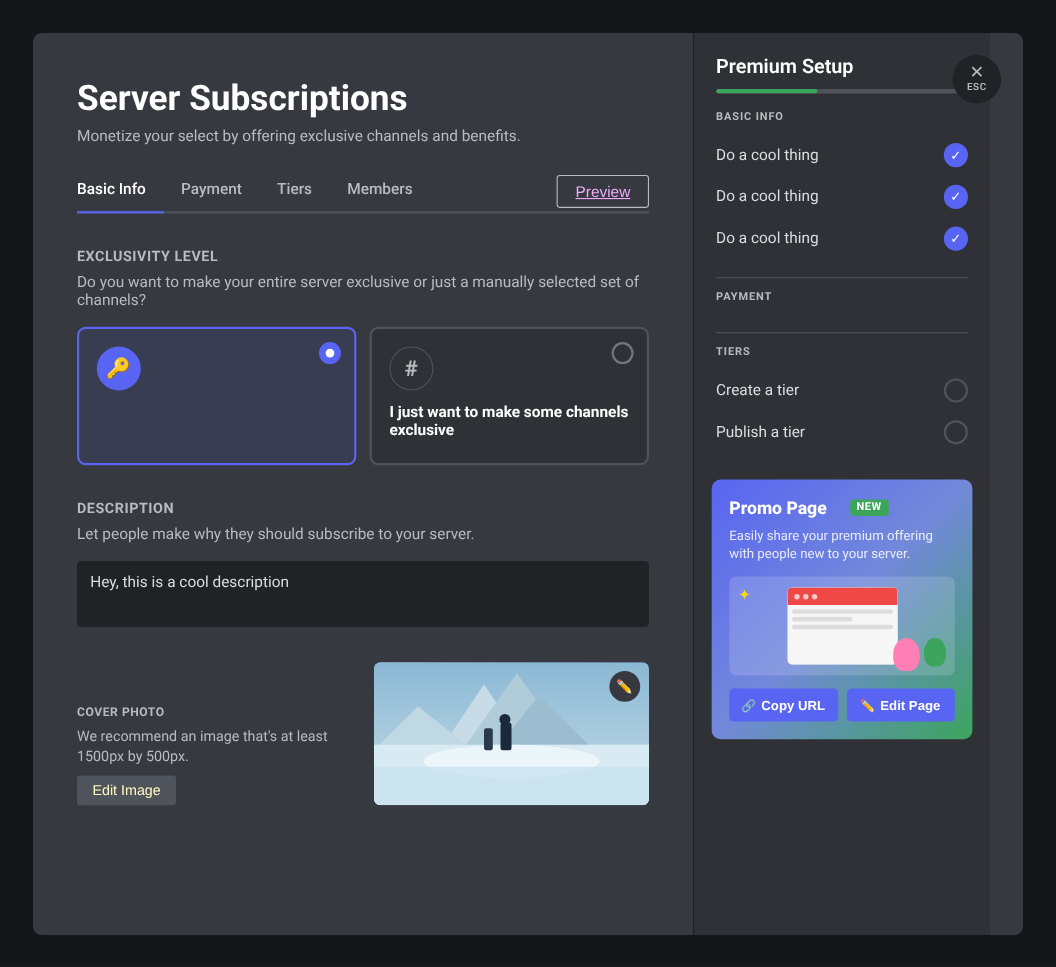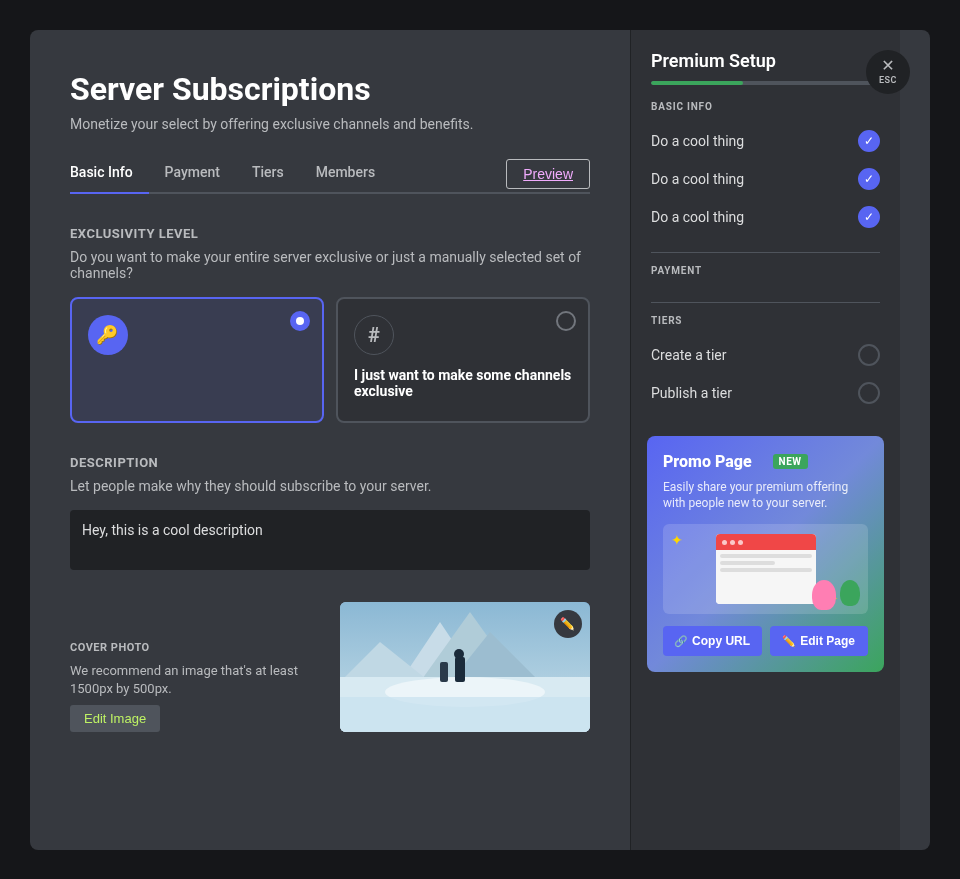--- a/index.html
+++ b/index.html
@@ -263,21 +263,21 @@
       color: #b9bbbe;
       margin-bottom: 6px;
       line-height: 1.4;
     }
 
     .edit-image-btn {
       padding: 6px 14px;
       background: #4f545c;
       border: none;
       border-radius: 3px;
-      color: #bef264;
+      color: #fef9c3;
       font-size: 13px;
       font-weight: 500;
       cursor: pointer;
     }
 
     .cover-image-container {
       width: 250px;
       height: 130px;
       border-radius: 6px;
       overflow: hidden;

